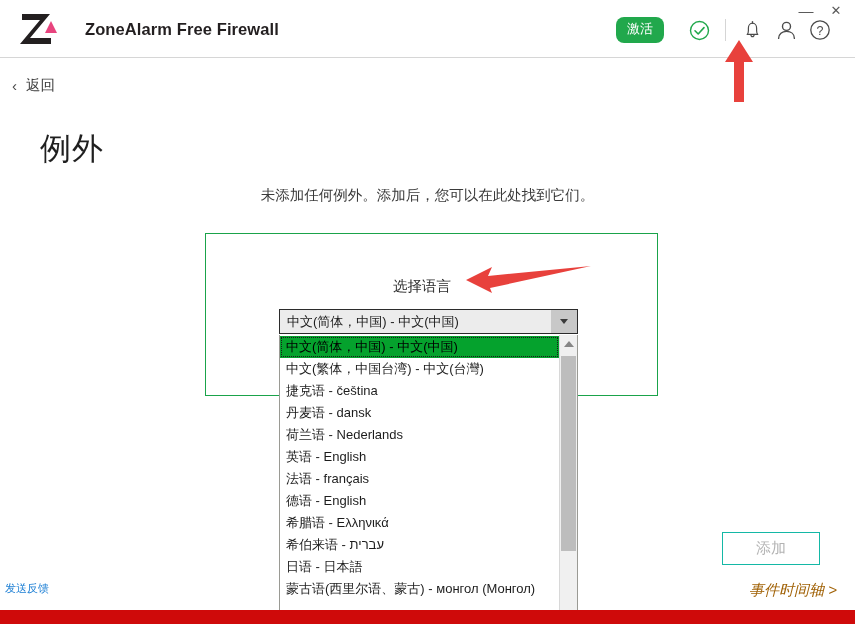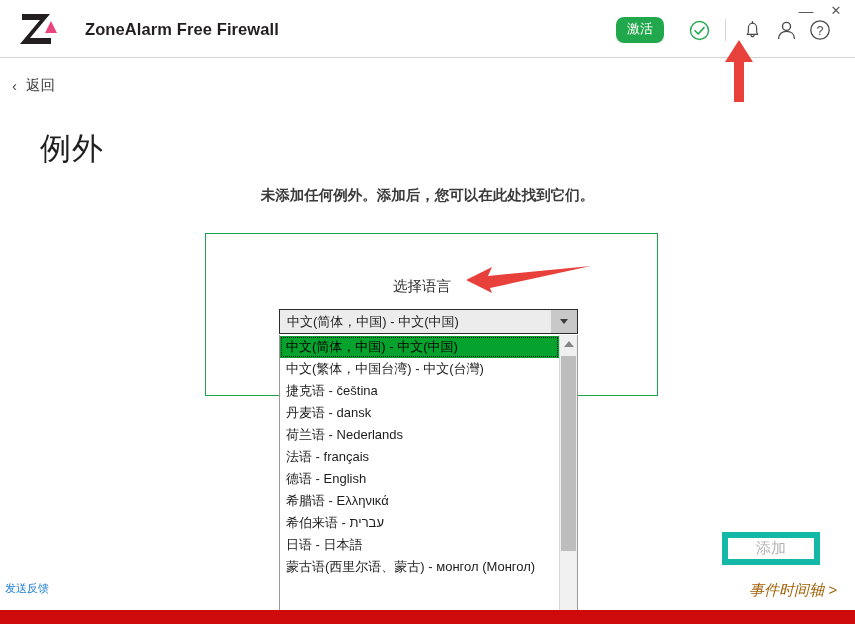--- a/index.html
+++ b/index.html
@@ -124,21 +124,20 @@
   }
 
   
   .empty-note {
     position: absolute;
     left: 0; top: 186px;
     width: 855px;
     text-align: center;
     font-size: 14.5px;
     color: #3a3a3a;
-    font-weight: bold;
   }
 
   
   .green-panel {
     position: absolute;
     left: 205px; top: 233px;
     width: 453px; height: 163px;
     border: 1.5px solid #1aa34a;
     box-sizing: border-box;
     background: transparent;
@@ -254,21 +253,21 @@
     position: absolute;
     left: 5px; top: 581px;
     font-size: 11px;
     color: #1d7fd4;
     cursor: pointer;
   }
   .add-button {
     position: absolute;
     left: 722px; top: 532px;
     width: 98px; height: 33px;
-    border: 6px solid #14b8a6;
+    border: 1px solid #14b8a6;
     background: #ffffff;
     color: #b3b3b3;
     font-size: 15px;
     font-family: inherit;
     cursor: default;
     box-sizing: border-box;
   }
   .timeline-link {
     position: absolute;
     right: 18px; top: 581px;
@@ -375,20 +374,21 @@
   </div>
 </div>
 
 <div class="dropdown">
   <div class="dd-items" id="dd-items">
       <div class="dd-item selected">中文(简体，中国) - 中文(中国)</div>
       <div class="dd-item">中文(繁体，中国台湾) - 中文(台灣)</div>
       <div class="dd-item">捷克语 - čeština</div>
       <div class="dd-item">丹麦语 - dansk</div>
       <div class="dd-item">荷兰语 - Nederlands</div>
+      <div class="dd-item">英语 - English</div>
       <div class="dd-item">法语 - français</div>
       <div class="dd-item">德语 - English</div>
       <div class="dd-item">希腊语 - Ελληνικά</div>
       <div class="dd-item">希伯来语 - עברית</div>
       <div class="dd-item">日语 - 日本語</div>
       <div class="dd-item">蒙古语(西里尔语、蒙古) - монгол (Монгол)</div>
     </div>
   <div class="dd-scroll">
     <div class="dd-scroll-up">
         <span class="tri"></span>

